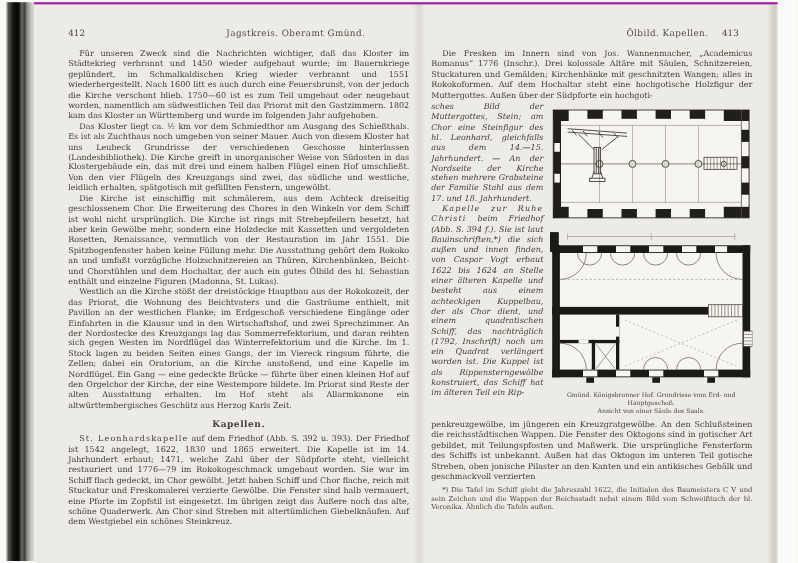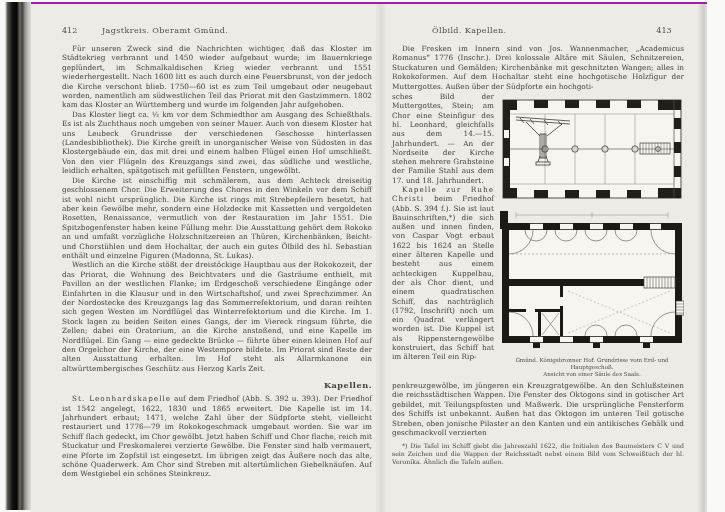--- a/index.html
+++ b/index.html
@@ -11,28 +11,28 @@
   .gutter{position:absolute;left:344px;top:0;width:12px;height:100%;
     background:linear-gradient(90deg,rgba(0,0,0,0) 0%,rgba(60,55,48,0.09) 50%,rgba(0,0,0,0) 100%);}
   .fore-edge{position:absolute;right:0;top:0;width:10px;height:100%;
     background:linear-gradient(90deg,rgba(0,0,0,0) 0%,rgba(70,65,58,0.18) 70%,#e4e2dc 100%);}
   .page{position:absolute;top:22px;color:#45403a;}
   .page-left{left:31px;width:310px;}
   .page-right{left:361px;width:292px;}
   .runhead{display:flex;align-items:baseline;font-size:8px;color:#524d46;margin-bottom:9px;}
   .runhead .pn{width:40px;}
   .runhead .pn.right{text-align:center;}
-  .runhead .title{flex:1;text-align:left;letter-spacing:0.4px;}
+  .runhead .title{flex:1;text-align:right;letter-spacing:0.4px;}
   .p{margin:0;font-size:7.3px;line-height:9.4px;text-align:justify;text-indent:10px;
      -webkit-hyphens:none;color:#45403a;}
   .p.noindent{text-indent:0;}
   .lead{letter-spacing:1px;}
-  .sechead{text-align:right;font-weight:bold;font-size:8.2px;margin:7px 0 4px 0;letter-spacing:0.5px;}
+  .sechead{text-align:center;font-weight:bold;font-size:8.2px;margin:7px 0 4px 0;letter-spacing:0.5px;}
   .cols{display:flex;gap:6px;margin-top:1px;}
-  .sidecol{width:102px;}
+  .sidecol{width:102px;font-style:italic;}
   .sidecol .p{font-size:7.3px;line-height:9.3px;}
   .figcol{width:184px;}
   .fig{display:block;}
   .figcap{font-size:5.6px;line-height:7px;text-align:center;color:#4d4841;margin-top:2px;}
   .footnote{margin-top:5px;font-size:6.2px;line-height:7.8px;text-align:justify;color:#4d4841;text-indent:10px;}
   svg{display:block;}
 </style>
 </head>
 <body>
 

